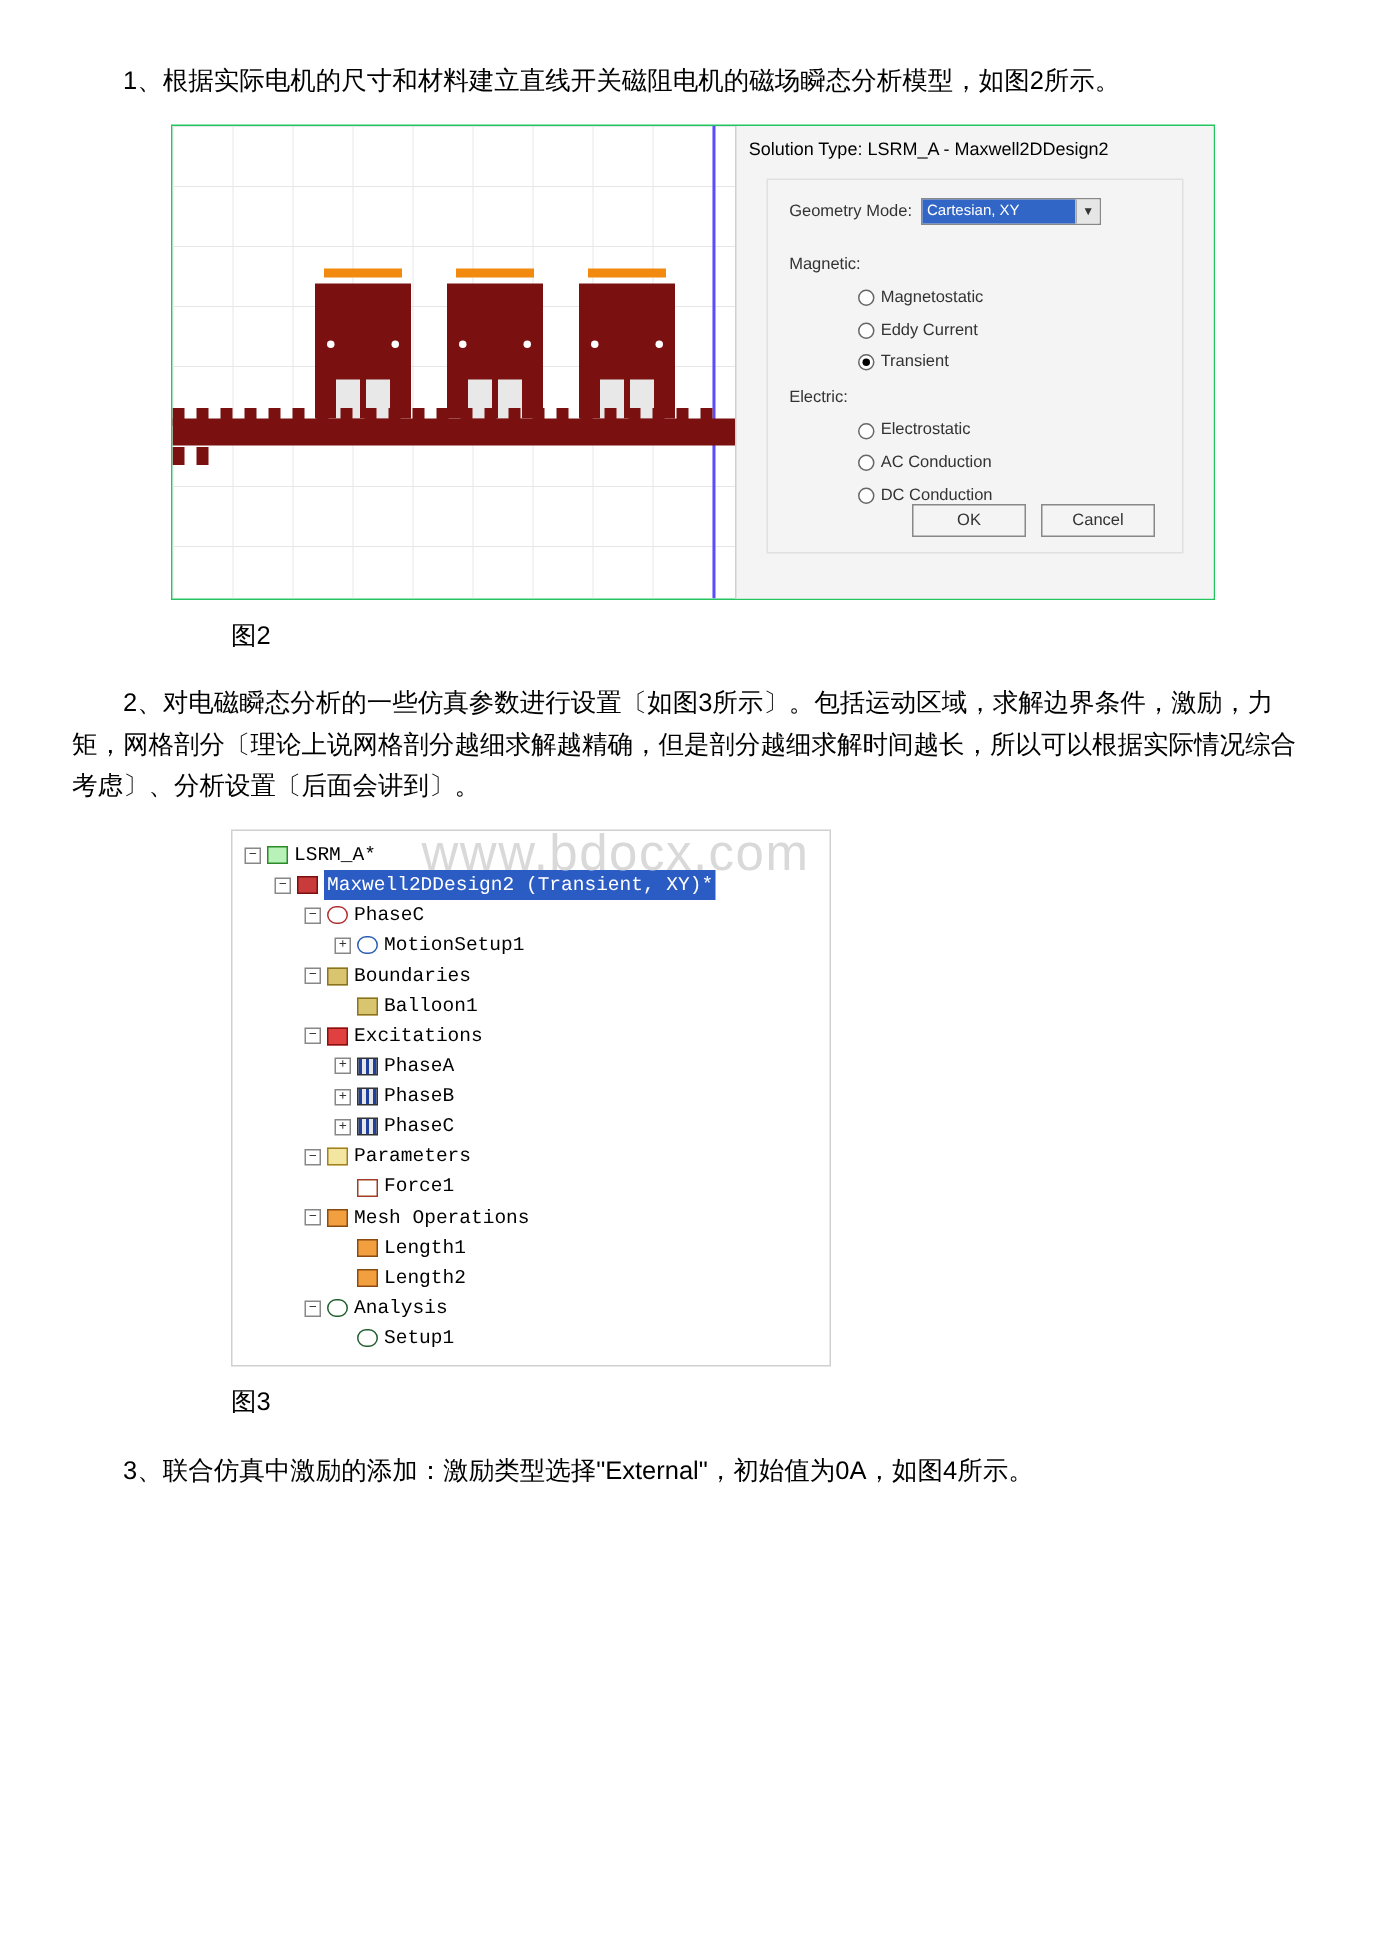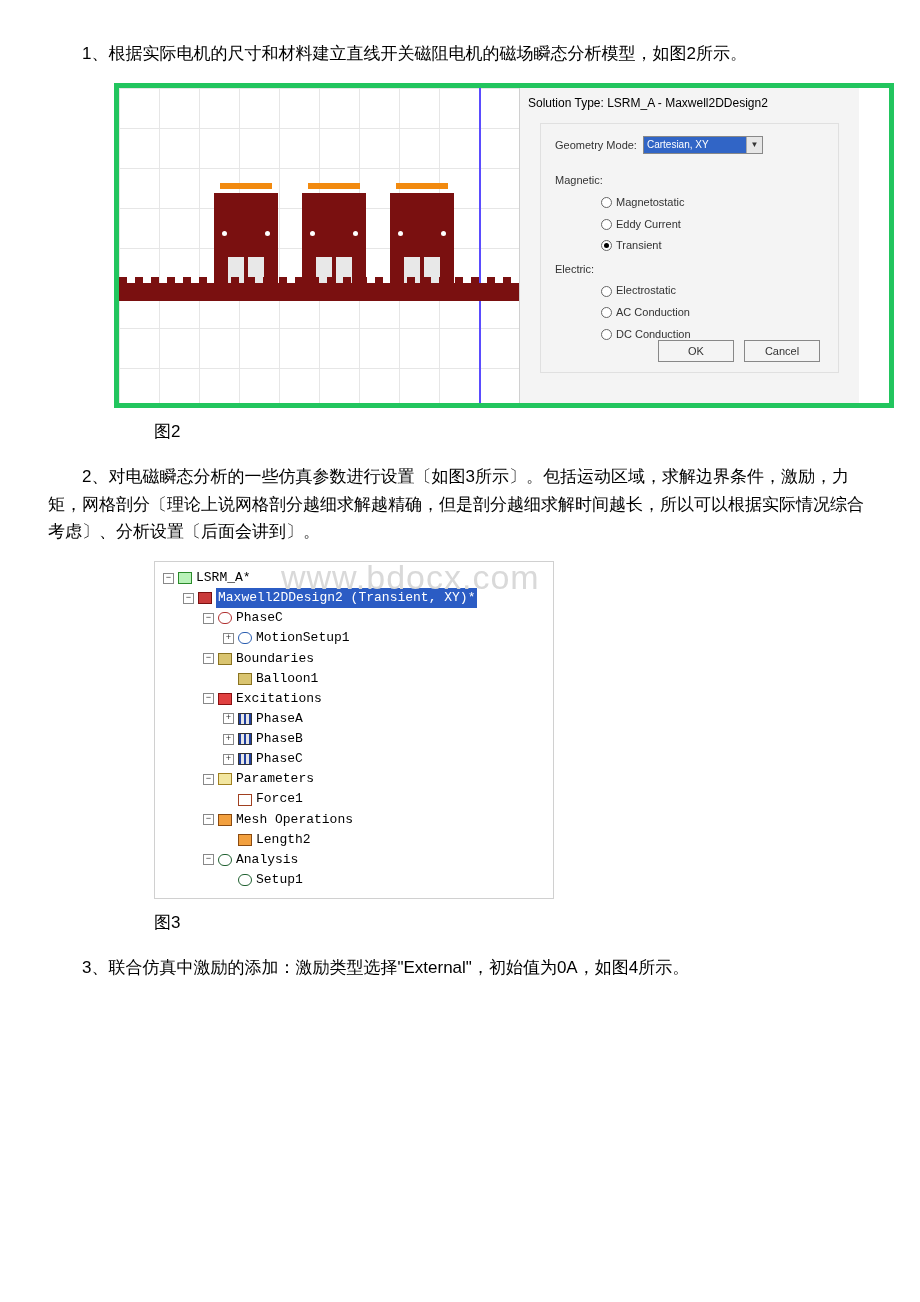--- a/index.html
+++ b/index.html
@@ -28,22 +28,22 @@
     font-size: 17px;
     margin: 10px 0 18px 0;
     padding-left: 106px;
   }
 
   
   .fig2 {
     margin: 8px 0 0 66px;
     display: flex;
     align-items: stretch;
-    width: 780px;
-    border: 5px solid #22c55e;
+    width: 696px;
+    border: 1px solid #22c55e;
   }
   .canvas {
     width: 400px;
     height: 315px;
     position: relative;
     background:
       linear-gradient(to right, #e6e6e6 1px, transparent 1px),
       linear-gradient(to bottom, #e6e6e6 1px, transparent 1px);
     background-size: 40px 40px;
     overflow: hidden;
@@ -349,20 +349,25 @@
       </div>
 
       <div class="node lv2">
         <span class="expander">−</span>
         <span class="ticon ic-mesh"></span>
         <span>Mesh Operations</span>
       </div>
       <div class="node lv3">
         <span class="expander none"></span>
         <span class="ticon ic-meshsub"></span>
+        <span>Length1</span>
+      </div>
+      <div class="node lv3">
+        <span class="expander none"></span>
+        <span class="ticon ic-meshsub"></span>
         <span>Length2</span>
       </div>
 
       <div class="node lv2">
         <span class="expander">−</span>
         <span class="ticon ic-analysis"></span>
         <span>Analysis</span>
       </div>
       <div class="node lv3">
         <span class="expander none"></span>

